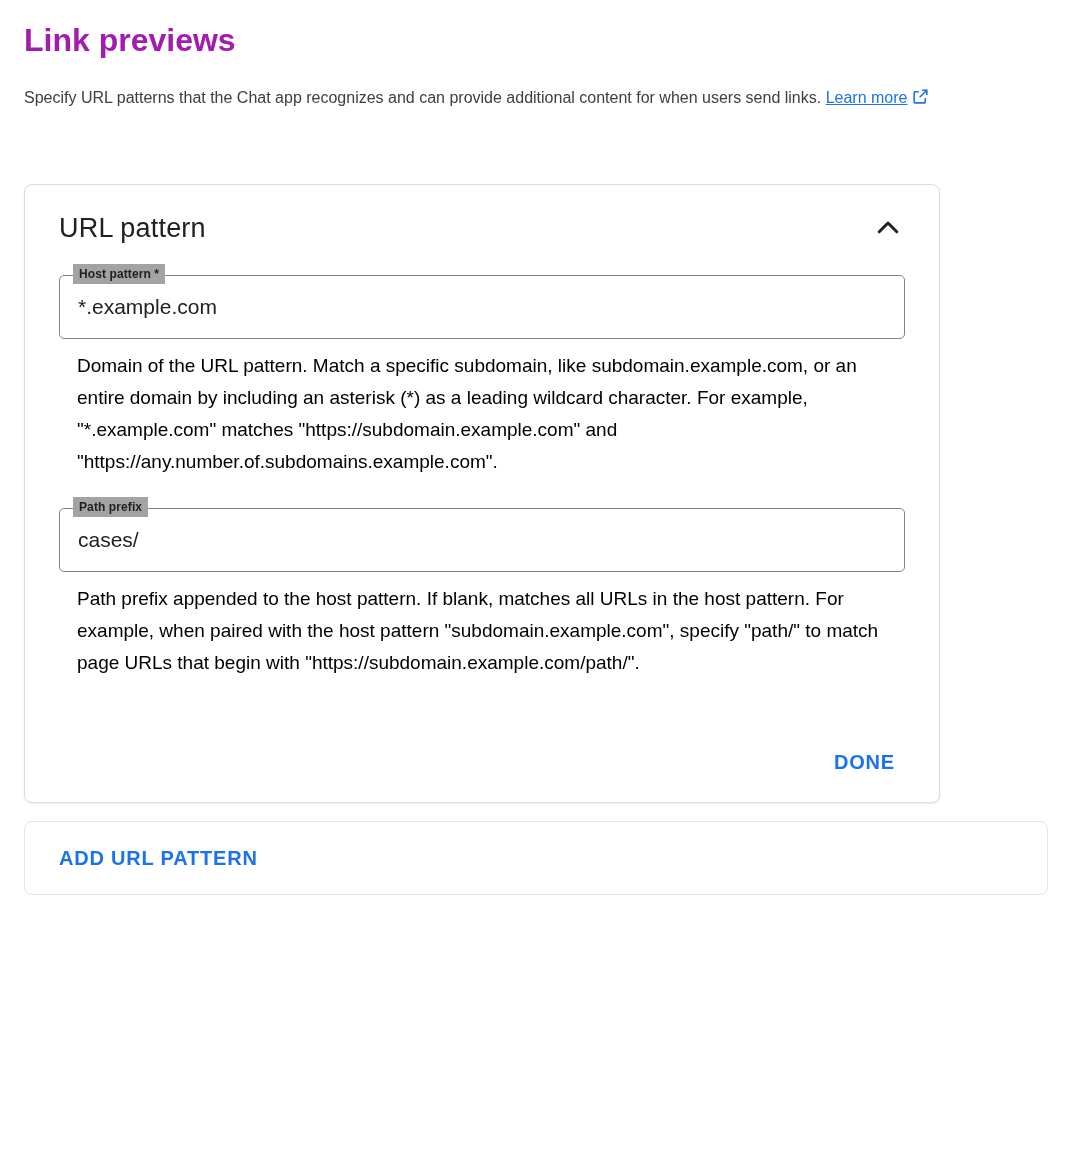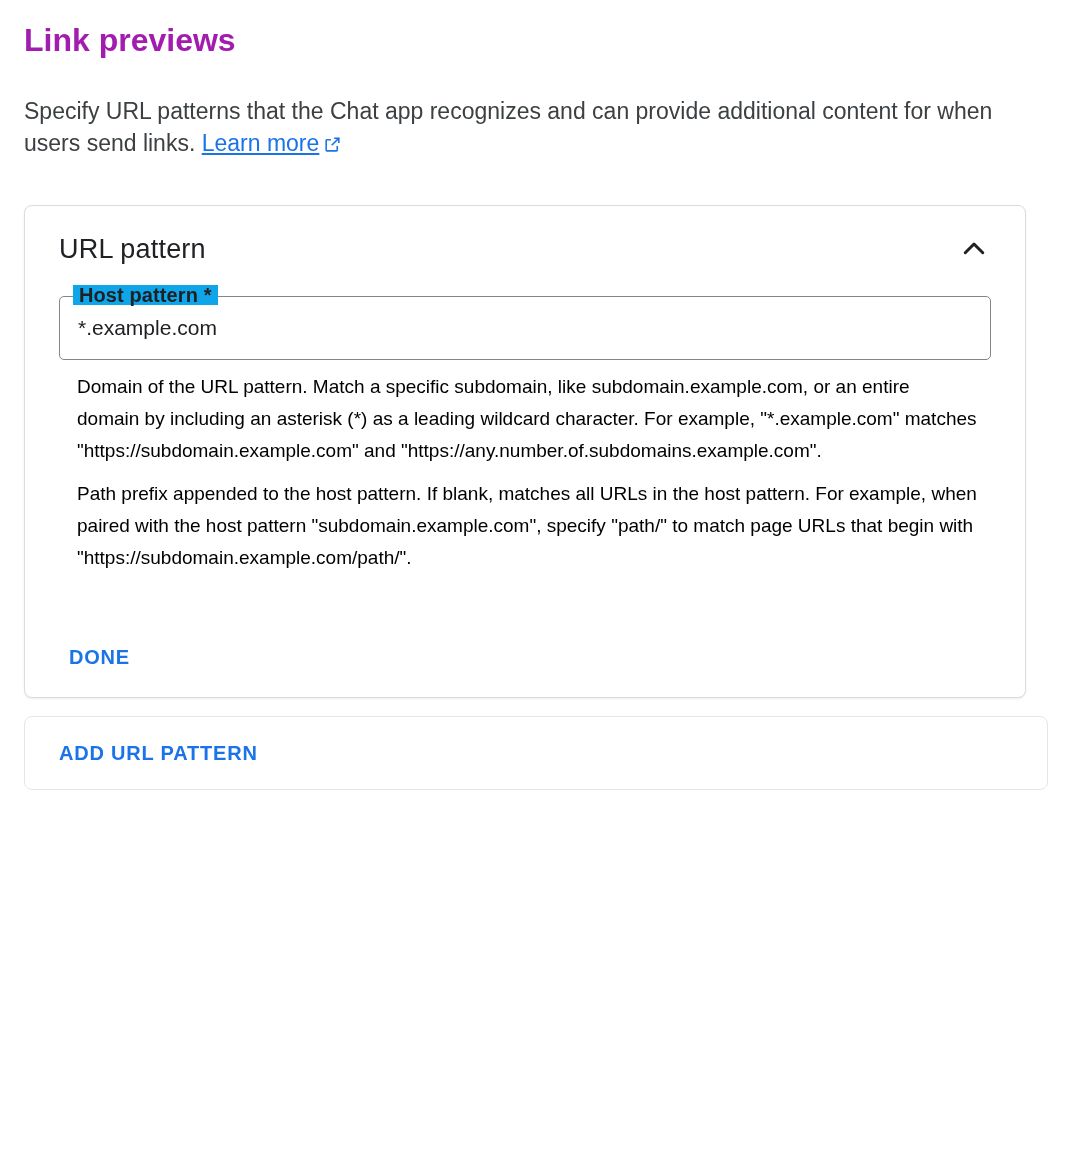--- a/index.html
+++ b/index.html
@@ -22,45 +22,45 @@
   }
   .page-title {
     font-size: 32px;
     font-weight: 700;
     line-height: 40px;
     letter-spacing: 0px;
     color: #a21caf;
     margin: 6px 0 0 0;
   }
   .page-desc {
-    font-size: 23px;
+    font-size: 16px;
     line-height: 32px;
     color: #3c4043;
-    margin-top: 35px;
+    margin-top: 22px;
     max-width: 1020px;
   }
   .learn-more {
     color: #1a73e8;
     text-decoration: underline;
     cursor: pointer;
   }
   .ext-icon {
     display: inline-block;
     vertical-align: -3px;
     margin-left: 4px;
   }
   .card {
-    margin-top: 43px;
+    margin-top: 67px;
     border: 1px solid #dadce0;
     border-radius: 8px;
     background: #fff;
     box-shadow: 0 1px 2px rgba(60,64,67,0.10);
     padding: 26px 34px 22px 34px;
     box-sizing: border-box;
-    width: 1002px;
+    width: 916px;
     position: relative;
   }
   .card-head {
     display: flex;
     align-items: center;
     justify-content: space-between;
   }
   .card-title {
     font-size: 27px;
     font-weight: 400;
@@ -100,37 +100,38 @@
     font-size: 21px;
     color: #202124;
     width: 100%;
     background: transparent;
     padding: 0;
   }
   .field-label {
     position: absolute;
     top: -11px;
     left: 14px;
-    background: #0ea5e9;
+    background: #a3a3a3;
     padding: 0 6px;
-    font-size: 20px;
+    font-size: 12px;
     font-weight: 700;
     color: #202124;
     line-height: 20px;
     letter-spacing: 0.1px;
   }
   .helper {
     font-size: 19px;
     line-height: 32px;
     color: #000000;
     margin: 11px 0 0 18px;
     max-width: 900px;
   }
   .card-actions {
     display: flex;
+    justify-content: flex-end;
     margin-top: 66px;
   }
   .done-btn {
     background: none;
     border: none;
     color: #1a73e8;
     font-family: "Liberation Sans", sans-serif;
     font-size: 20px;
     font-weight: 600;
     letter-spacing: 0.8px;
@@ -188,20 +189,26 @@
     </div>
 
     <div class="field">
       <div class="field-label">Host pattern *</div>
       <div class="field-box">
         <input type="text" value="*.example.com" style="">
       </div>
     </div>
     <div class="helper">Domain of the URL pattern. Match a specific subdomain, like subdomain.example.com, or an entire domain by including an asterisk (*) as a leading wildcard character. For example, "*.example.com" matches "https://subdomain.example.com" and "https://any.number.of.subdomains.example.com".</div>
 
+    <div class="field">
+      <div class="field-label">Path prefix</div>
+      <div class="field-box">
+        <input type="text" value="cases/" style="">
+      </div>
+    </div>
     <div class="helper">Path prefix appended to the host pattern. If blank, matches all URLs in the host pattern. For example, when paired with the host pattern "subdomain.example.com", specify "path/" to match page URLs that begin with "https://subdomain.example.com/path/".</div>
 
     <div class="card-actions">
       <button class="done-btn">DONE</button>
     </div>
 
   </div>
 
   <div class="add-bar">
     <button class="add-btn">ADD URL PATTERN</button>

